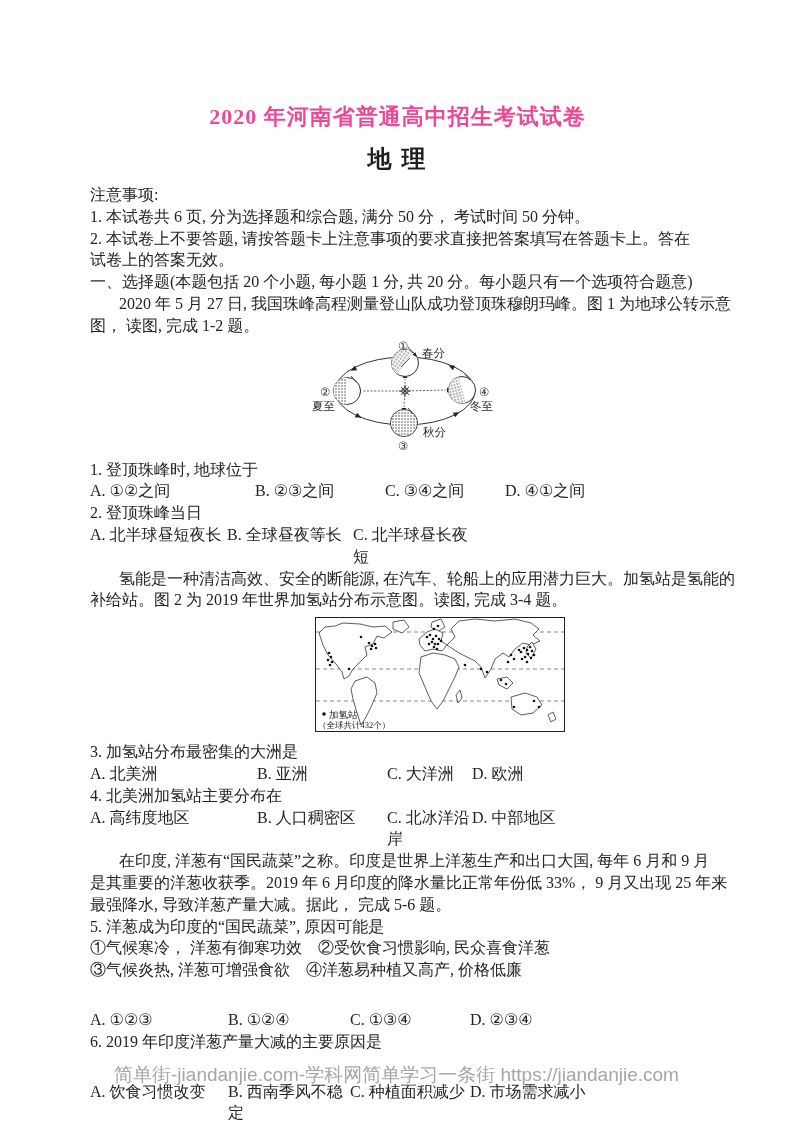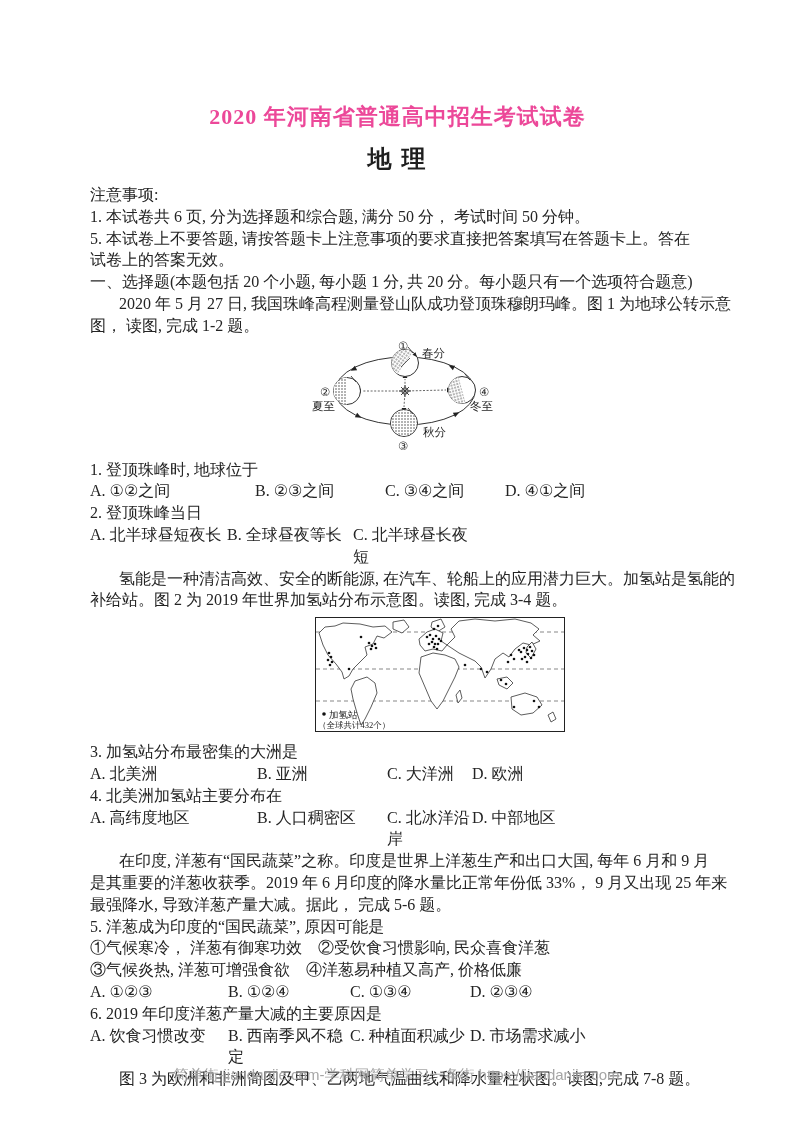--- a/index.html
+++ b/index.html
@@ -16,45 +16,45 @@
   .subject-title{
     margin:13px 0 9px 0;text-align:center;font-size:24px;font-weight:600;line-height:32px;
     letter-spacing:2px;color:#1e1e1e;
   }
   .line{font-size:16px;line-height:21.8px;white-space:nowrap;color:#242424;}
   .ind{text-indent:29px;}
   .opts{display:grid;font-size:16px;line-height:21.8px;color:#242424;}
   .g1{grid-template-columns:165px 130px 120px auto;}
   .g2{grid-template-columns:137px 126px 122px auto;}
   .g3{grid-template-columns:167px 130px 85px auto;}
-  .g5{grid-template-columns:138px 122px 120px auto;}
+  .g5{grid-template-columns:138px 122px 120px auto;margin-top:28px;}
   .fig1-wrap{width:210px;height:112px;margin:3px 0 7px 212px;}
   .fig2-wrap{width:250px;height:115px;margin:6px 0 9px 191px;padding-left:34px;}
   svg{display:block;}
   svg text{font-family:"Liberation Serif","DejaVu Serif",serif;fill:#1f1f1f;}
   .fig1-label{font-size:11.5px;}
   .map-legend-1{font-size:9.5px;}
   .map-legend-2{font-size:8.5px;}
   .page-footer{
     position:absolute;left:0;top:1062px;width:793px;text-align:center;
     font-family:"Liberation Sans","DejaVu Sans",sans-serif;
-    font-size:15px;color:#a6a6a6;line-height:26px;
+    font-size:19px;color:#a6a6a6;line-height:26px;
   }
 </style>
 </head>
 <body>
 
 <div class="content">
 
   <h1 class="doc-title">2020 年河南省普通高中招生考试试卷</h1>
   <h2 class="subject-title">地  理</h2>
 
   <div class="line">注意事项:</div>
   <div class="line">1. 本试卷共 6 页, 分为选择题和综合题, 满分 50 分， 考试时间 50 分钟。</div>
-  <div class="line">5. 本试卷上不要答题, 请按答题卡上注意事项的要求直接把答案填写在答题卡上。答在</div>
+  <div class="line">2. 本试卷上不要答题, 请按答题卡上注意事项的要求直接把答案填写在答题卡上。答在</div>
   <div class="line">试卷上的答案无效。</div>
 
   <div class="line">一、选择题(本题包括 20 个小题, 每小题 1 分, 共 20 分。每小题只有一个选项符合题意)</div>
 
   <div class="line ind">2020 年 5 月 27 日, 我国珠峰高程测量登山队成功登顶珠穆朗玛峰。图 1 为地球公转示意</div>
   <div class="line">图， 读图, 完成 1-2 题。</div>
 
   <div class="fig1-wrap">
     <svg viewBox="0 0 210 112" width="210" height="112">
       <defs>

